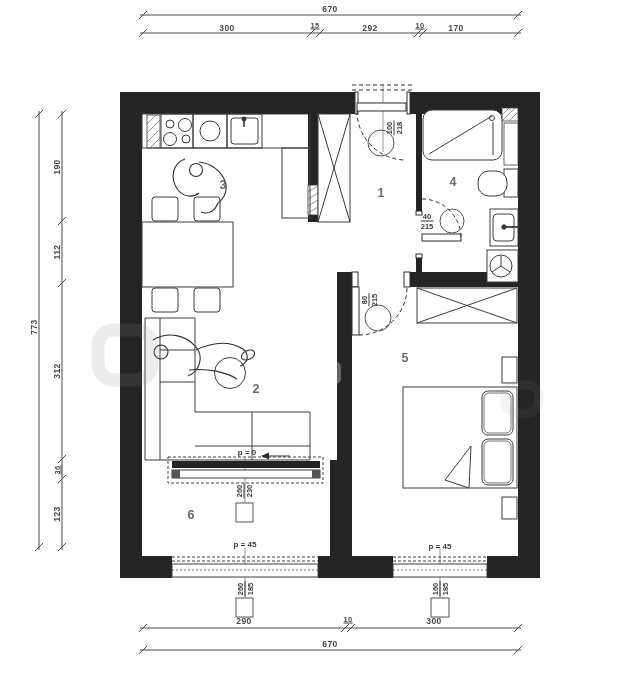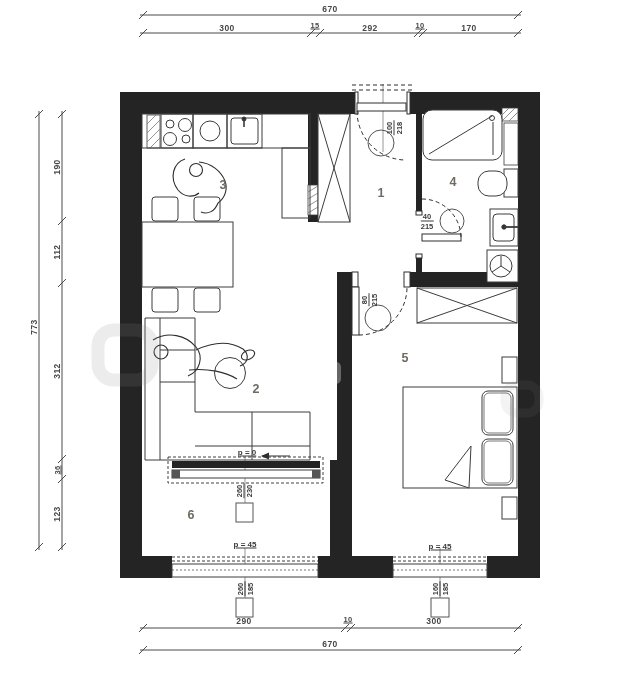--- a/index.html
+++ b/index.html
@@ -11,21 +11,21 @@
   .label.sm{font-size:7.5px;text-decoration:underline;}
   .label.vert{transform:translate(-50%,-50%) rotate(-90deg);}
   .room{position:absolute;font:bold 12.5px "Liberation Sans",sans-serif;color:#6f6a62;
         transform:translate(-50%,-50%);}
   .frac{position:absolute;transform:translate(-50%,-50%);text-align:center;
         font:bold 7.5px "Liberation Sans",sans-serif;color:#3c3c3c;line-height:1.2;}
   .frac.vert{transform:translate(-50%,-50%) rotate(-90deg);}
   .frac .num{display:block;border-bottom:1px solid #3c3c3c;padding:0 1px;}
   .frac .den{display:block;}
   .sill{position:absolute;font:bold 8px "Liberation Sans",sans-serif;color:#3c3c3c;
-        transform:translate(-50%,-50%);white-space:nowrap;text-decoration:underline;}
+        transform:translate(-50%,-50%);white-space:nowrap;}
 </style>
 </head>
 <body>
 
 <div id="stage">
 
 <svg width="637" height="673" viewBox="0 0 637 673">
 
   <g stroke="#4a4a4a" stroke-width="1">
 
@@ -264,21 +264,21 @@
     <rect x="325" y="362" width="16" height="22" rx="5" fill="#ffffff" opacity="0.3"></rect>
     <rect x="505" y="385" width="34" height="28" rx="12" fill="none" stroke="#888" stroke-width="9" opacity="0.1"></rect>
   </g>
 </svg>
 
   <div class="label" style="left:330px;top:9px">670</div>
   <div class="label" style="left:227px;top:28px">300</div>
   <div class="label sm" style="left:315px;top:25px">15</div>
   <div class="label" style="left:370px;top:28px">292</div>
   <div class="label sm" style="left:420px;top:25px">10</div>
-  <div class="label" style="left:469px;top:28px">170</div>
+  <div class="label" style="left:456px;top:28px">170</div>
 
   <div class="label vert" style="left:34px;top:327px">773</div>
   <div class="label vert" style="left:57px;top:167px">190</div>
   <div class="label vert" style="left:57px;top:252px">112</div>
   <div class="label vert" style="left:57px;top:371px">312</div>
   <div class="label vert sm" style="left:57px;top:470px">36</div>
   <div class="label vert" style="left:57px;top:514px">123</div>
 
   <div class="label vert" style="left:577px;top:197px">313</div>
   <div class="label vert sm" style="left:577px;top:288px">10</div>

